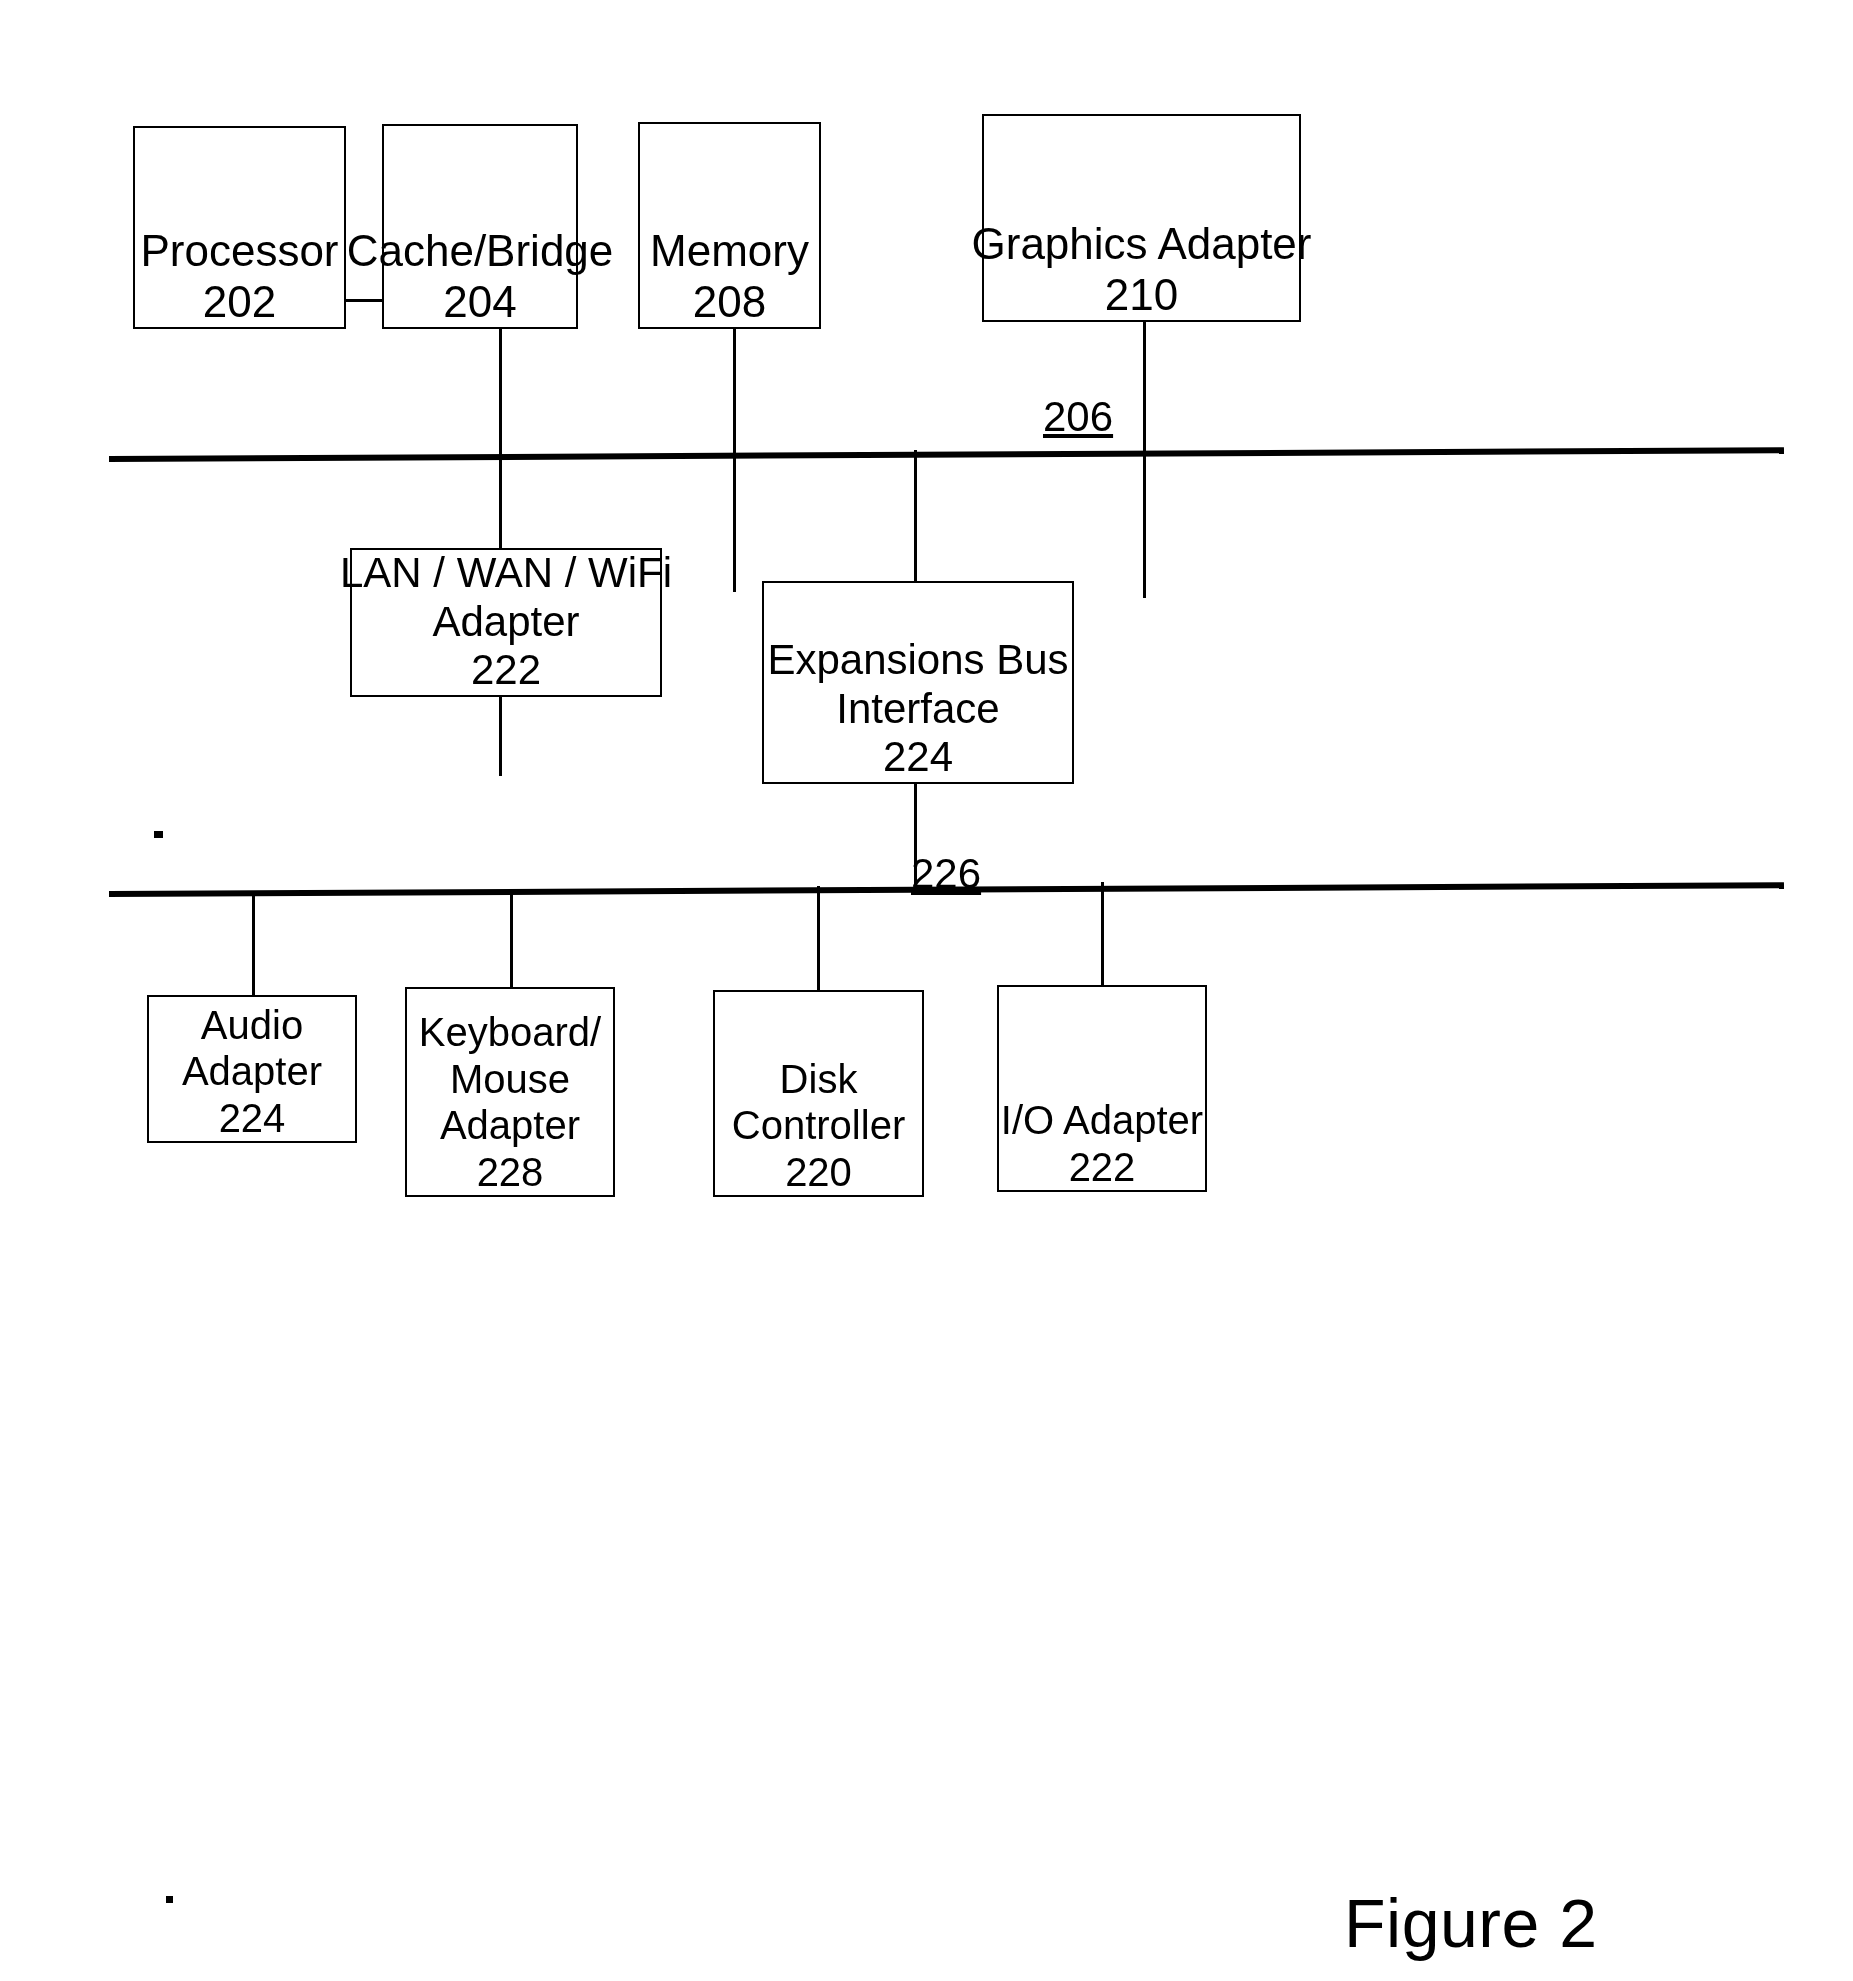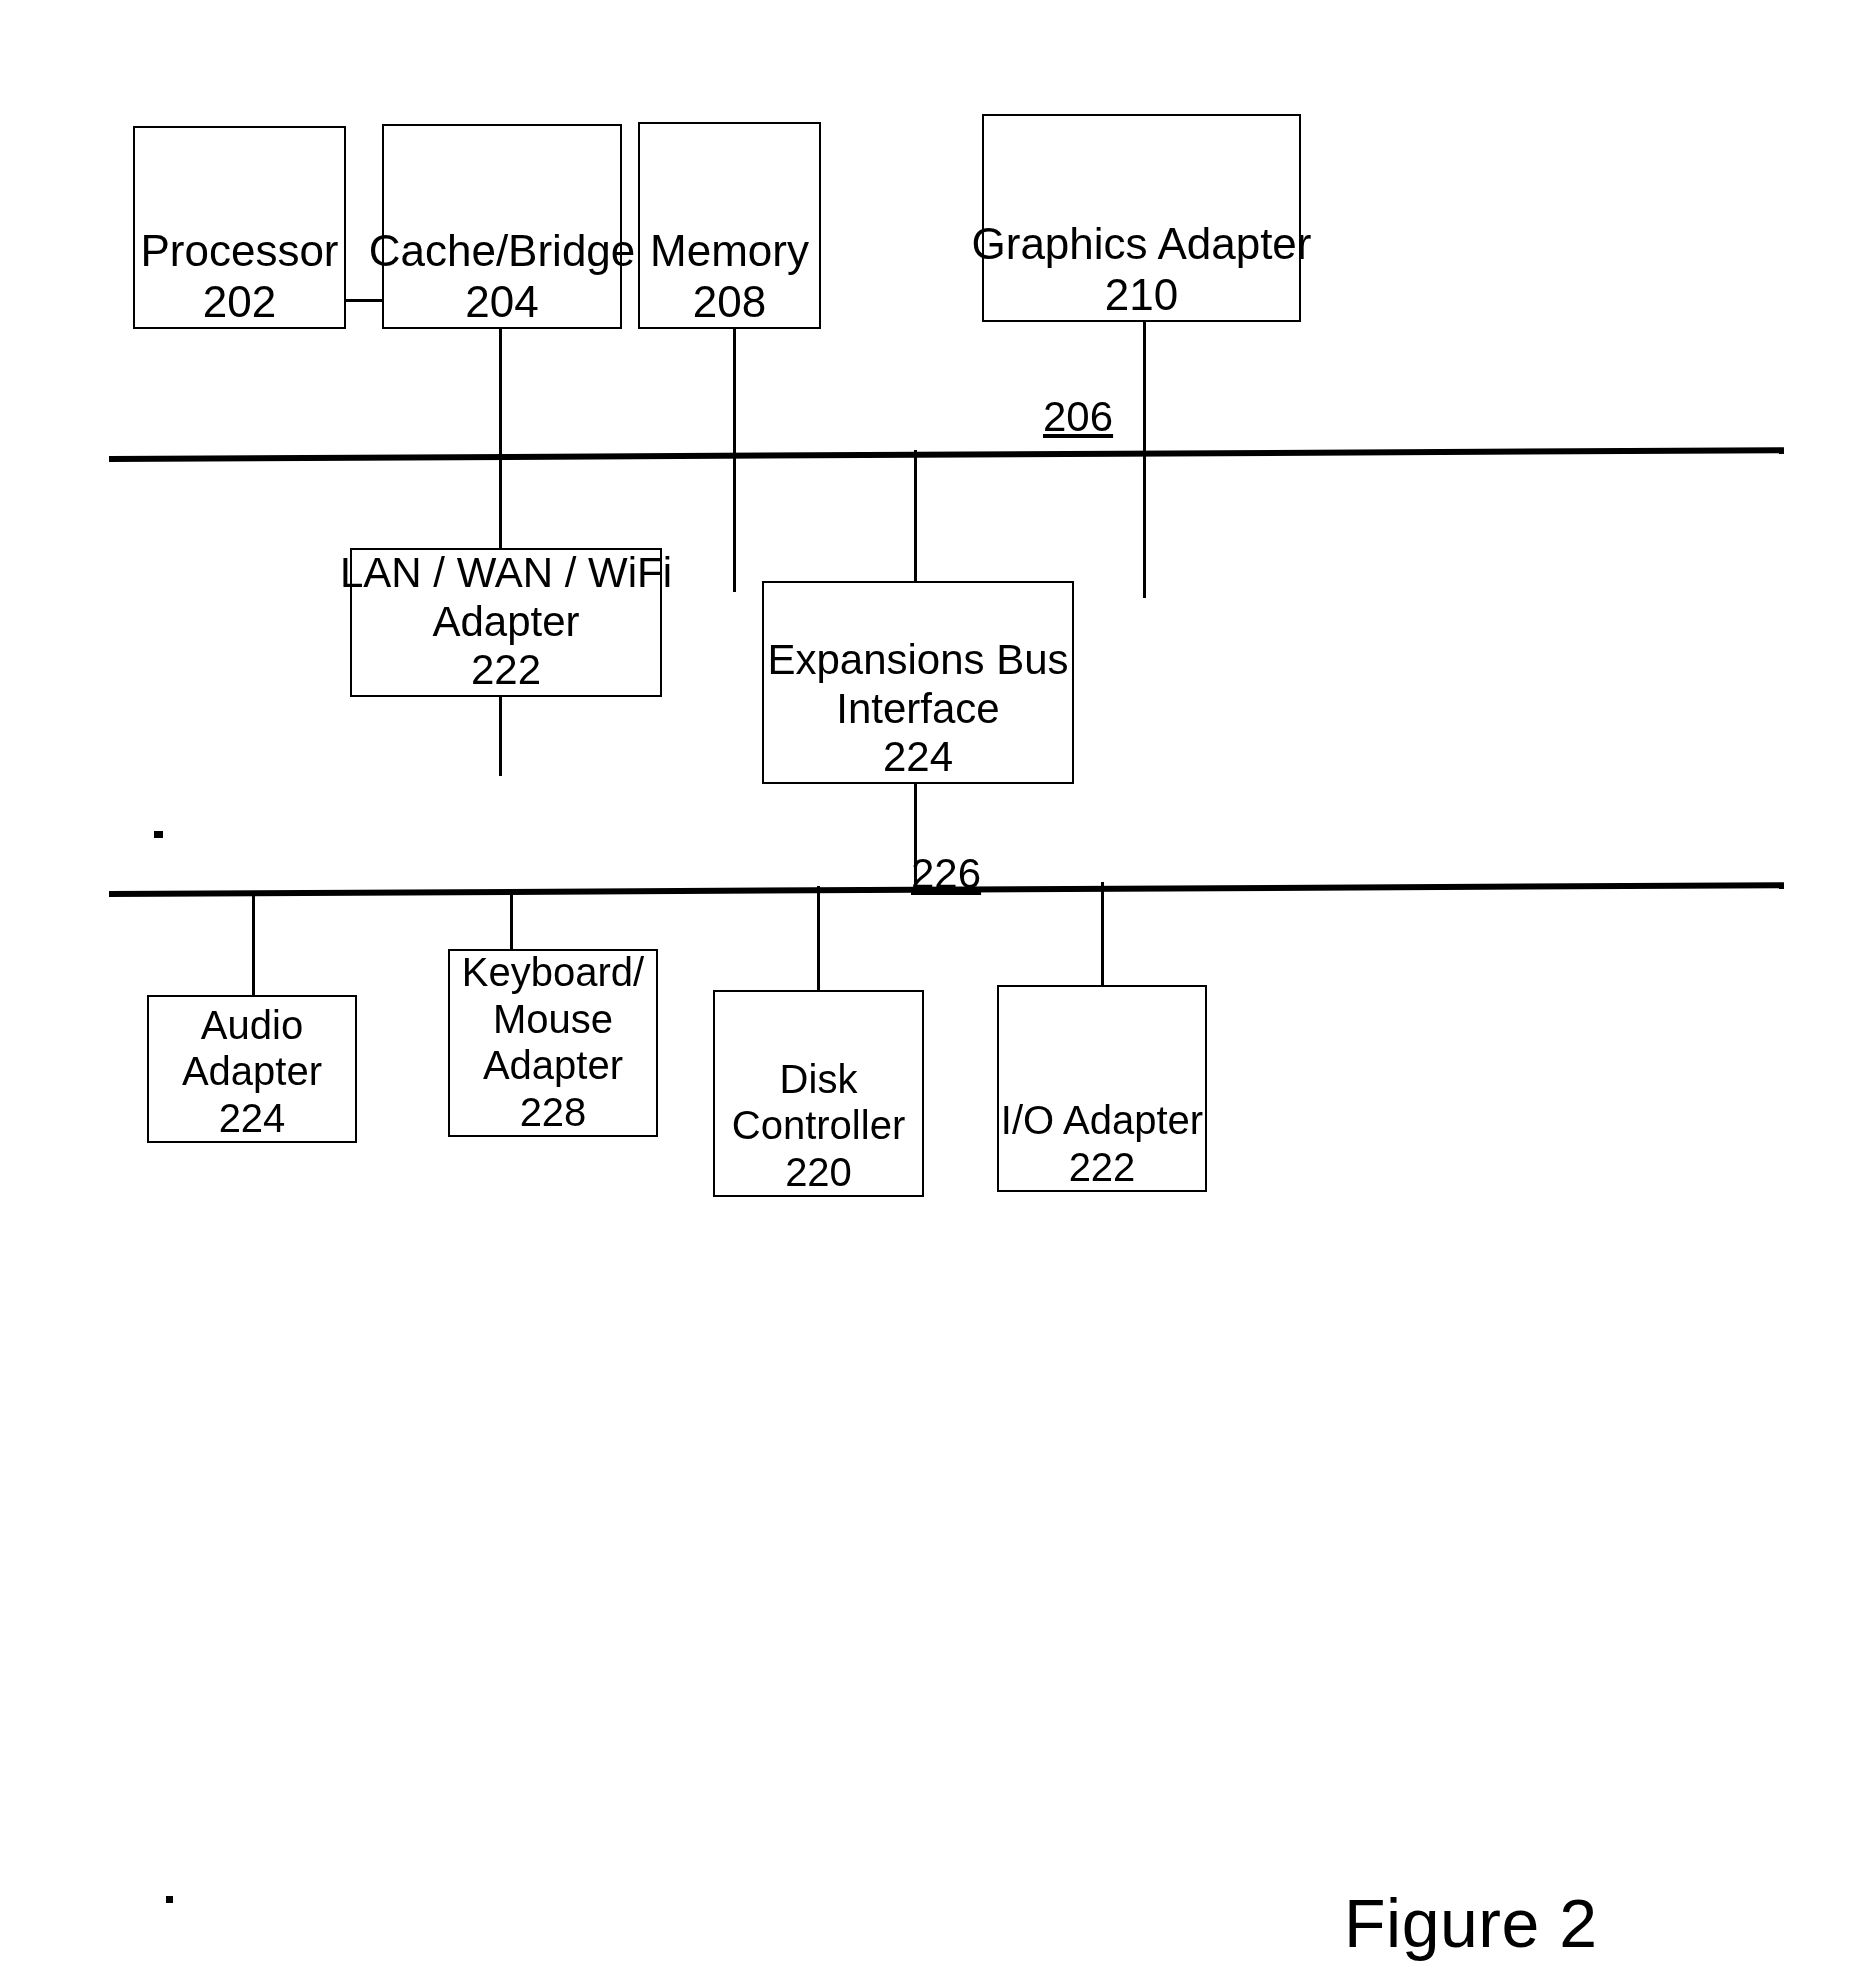--- a/index.html
+++ b/index.html
@@ -114,21 +114,21 @@
   <div class="vline" style="left:252px; top:893px; height:102px;"></div>
   <div class="vline" style="left:510px; top:890px; height:98px;"></div>
   <div class="vline" style="left:817px; top:886px; height:104px;"></div>
   <div class="vline" style="left:1101px; top:882px; height:104px;"></div>
 
   <div class="block" style="left:133px; top:126px; width:213px; height:203px;">
     <span class="ln t-46">Processor</span>
     <span class="ln t-46">202</span>
   </div>
 
-  <div class="block" style="left:382px; top:124px; width:240px; height:205px;">
+  <div class="block" style="left:382px; top:124px; width:196px; height:205px;">
     <span class="ln t-46">Cache/Bridge</span>
     <span class="ln t-46">204</span>
   </div>
 
   <div class="block" style="left:638px; top:122px; width:183px; height:207px;">
     <span class="ln t-46">Memory</span>
     <span class="ln t-46">208</span>
   </div>
 
   <div class="block" style="left:982px; top:114px; width:319px; height:208px;">
@@ -147,21 +147,21 @@
     <span class="ln t-44">Interface</span>
     <span class="ln t-44">224</span>
   </div>
 
   <div class="block" style="left:147px; top:995px; width:210px; height:148px;">
     <span class="ln t-42">Audio</span>
     <span class="ln t-42">Adapter</span>
     <span class="ln t-42">224</span>
   </div>
 
-  <div class="block" style="left:405px; top:949px; width:210px; height:188px;margin-left:43px;">
+  <div class="block" style="left:405px; top:987px; width:210px; height:210px;">
     <span class="ln t-42">Keyboard/</span>
     <span class="ln t-42">Mouse</span>
     <span class="ln t-42">Adapter</span>
     <span class="ln t-42">228</span>
   </div>
 
   <div class="block" style="left:713px; top:990px; width:211px; height:207px;">
     <span class="ln t-42">Disk</span>
     <span class="ln t-42">Controller</span>
     <span class="ln t-42">220</span>

